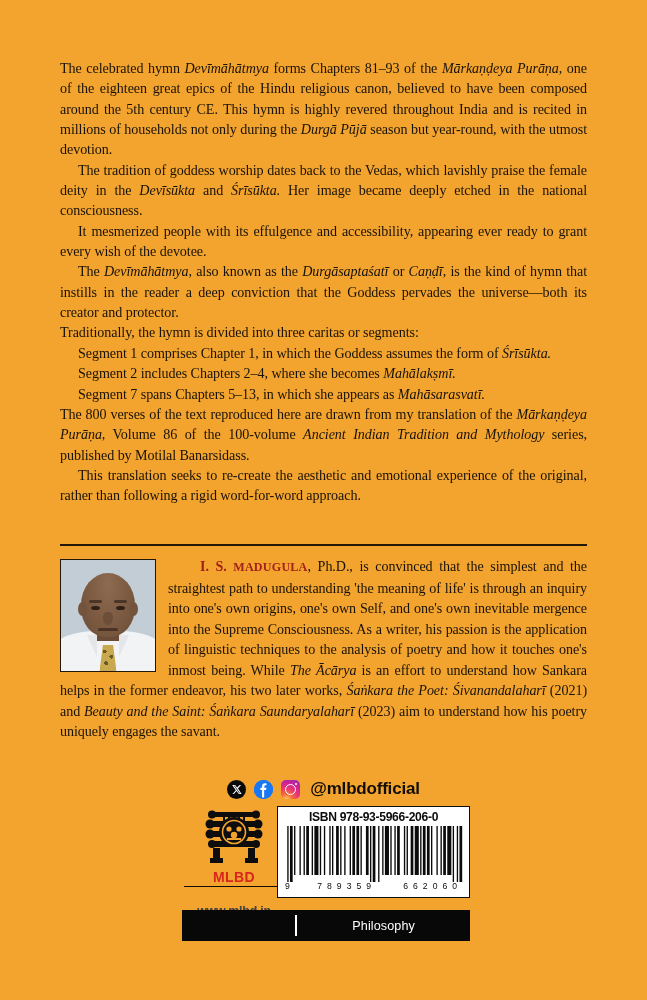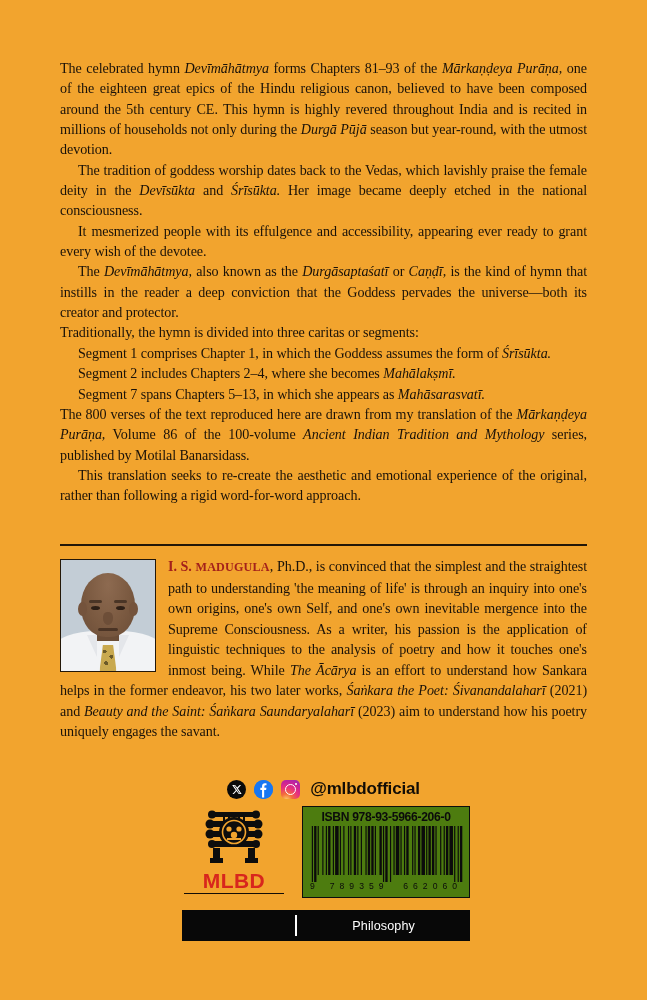--- a/index.html
+++ b/index.html
@@ -161,20 +161,21 @@
     background: #c9a94f;
     background-image:
       radial-gradient(circle at 30% 25%, #6b5a28 0 2px, transparent 2px),
       radial-gradient(circle at 70% 45%, #6b5a28 0 2px, transparent 2px),
       radial-gradient(circle at 40% 70%, #6b5a28 0 2px, transparent 2px);
     clip-path: polygon(20% 0, 80% 0, 100% 100%, 0 100%);
   }
   .bio .aname {
     color: #a4211b;
     font-weight: bold;
+    margin-left: 32px;
   }
   .bio .aname .sc {
     font-size: 0.86em;
     letter-spacing: 0.2px;
   }
   .bio p { margin: 0; }
   .bio em { font-style: italic; }
 
   
   .social {
@@ -256,41 +257,41 @@
     text-align: center;
   }
   .emblem {
     width: 70px; height: 57px;
     margin: 2px auto 0;
   }
   .mlbd {
     font-family: "Liberation Sans", sans-serif;
     color: #d8261d;
     font-weight: bold;
-    font-size: 21px;
+    font-size: 14px;
     letter-spacing: 0.4px;
     line-height: 1.05;
     margin-top: 1px;
   }
   .mlbd-url {
     font-family: "Liberation Sans", sans-serif;
     font-weight: bold;
     font-size: 12.4px;
     letter-spacing: -0.2px;
     color: #404040;
     border-top: 1.6px solid #130d06;
     margin: 1px 2px 0;
     padding-top: 17px;
   }
   .barcode-box {
     position: absolute;
     right: 0; top: 0;
-    width: 168px;
+    width: 193px;
     height: 92px;
-    background: #4d7c0f;
+    background: #ffffff;
     border: 1.5px solid #0d0d0d;
     box-sizing: border-box;
     padding: 3px 6px 2px;
   }
   .isbn {
     font-family: "Liberation Sans", sans-serif;
     font-weight: bold;
     font-size: 12.1px;
     text-align: center;
     letter-spacing: -0.3px;

